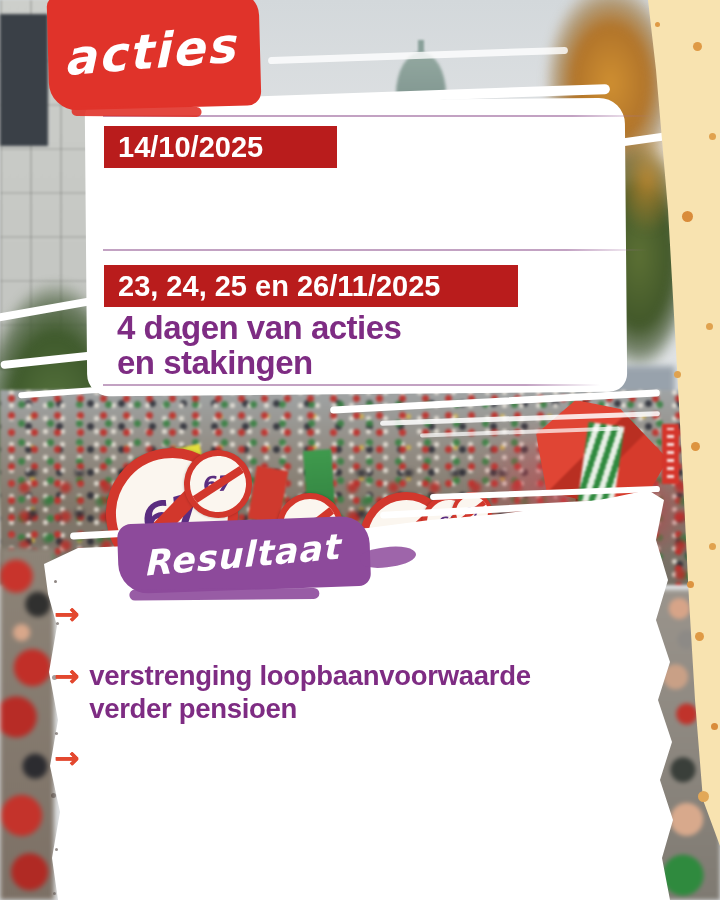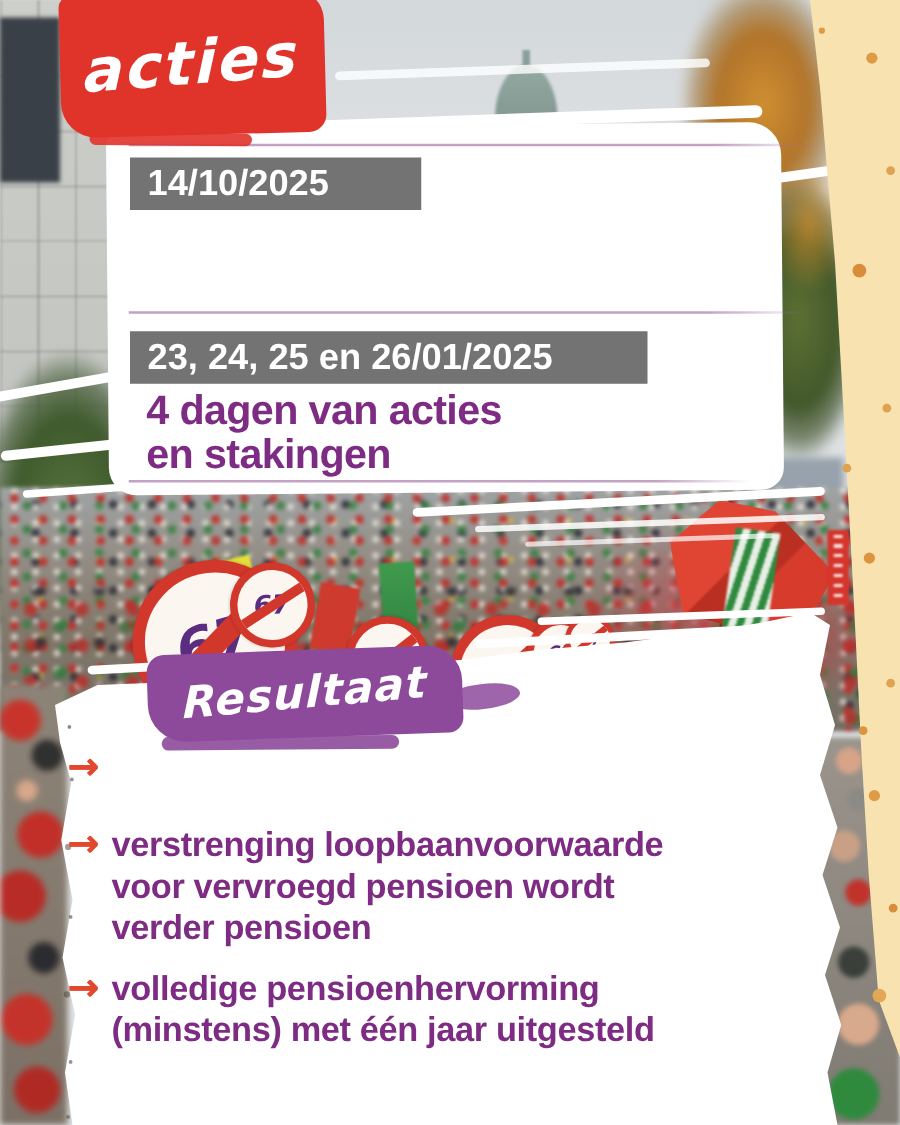--- a/index.html
+++ b/index.html
@@ -132,21 +132,21 @@
 
   
   .acties-badge{position:absolute; left:48px; top:-6px; width:212px; height:114px; background:#e0332a;
     border-radius:10px 24px 14px 28px; transform:rotate(-1.5deg); z-index:4;
     display:flex; align-items:center; justify-content:center;}
   .acties-badge::after{content:""; position:absolute; left:22px; bottom:-8px; width:130px; height:10px;
     background:#e0332a; border-radius:5px; transform:rotate(2deg); opacity:.9;}
   .script-text{font-family:"DejaVu Sans",sans-serif; font-style:italic; font-weight:bold; color:#fff;
     transform:rotate(-3deg) skewX(-6deg); letter-spacing:2px;}
   .acties-badge .script-text{font-size:48px;}
-  .date-banner{position:absolute; background:#737373; color:#fff; font-weight:700; font-size:29px;
+  .date-banner{position:absolute; background:#b91c1c; color:#fff; font-weight:700; font-size:29px;
     line-height:42px; padding-left:14px; letter-spacing:0; z-index:4; white-space:nowrap;}
   .banner1{left:104px; top:126px; width:219px; height:42px;}
   .banner2{left:104px; top:265px; width:400px; height:42px;}
   .heading{position:absolute; color:#7e2c83; font-weight:700; font-size:33px; line-height:35px;
     letter-spacing:-.5px; z-index:4; white-space:nowrap;}
   .heading span{display:block;}
   .h1{left:117px; top:171px;}
   .h2{left:117px; top:310px;}
 
   .result-badge{position:absolute; left:118px; top:520px; width:252px; height:70px; background:#8d4a9b;
@@ -259,21 +259,21 @@
   <div class="rule rule3"></div>
 
   <div class="acties-badge">
     <span class="script-text">acties</span>
   </div>
 
   <div class="date-banner banner1">14/10/2025</div>
   <div class="heading h1">
   </div>
 
-  <div class="date-banner banner2">23, 24, 25 en 26/01/2025</div>
+  <div class="date-banner banner2">23, 24, 25 en 26/11/2025</div>
   <div class="heading h2">
     <span>4 dagen van acties</span>
     <span>en stakingen</span>
   </div>
 
   <div class="white-bottom"></div>
   <div class="wstreak" style="left:70px;top:528px;width:180px;height:7px;transform:rotate(-3deg);z-index:5;"></div>
   <div class="wstreak" style="left:380px;top:505px;width:260px;height:7px;transform:rotate(-3deg);z-index:5;"></div>
   <div class="wstreak" style="left:430px;top:490px;width:230px;height:6px;transform:rotate(-2deg);z-index:5;"></div>
   <div class="torn-dots"></div>
@@ -283,29 +283,24 @@
   </div>
 
   <ul class="bullets">
     <li>
       <span class="b-arrow">→</span>
     </li>
     <li class="gap-lg">
       <span class="b-arrow">→</span>
       <div class="b-text">
         <span>verstrenging loopbaanvoorwaarde</span>
-        <span>voor vervroegd pensioen wordt</span>
         <span>verder pensioen</span>
       </div>
     </li>
     <li class="gap-sm">
       <span class="b-arrow">→</span>
-      <div class="b-text">
-        <span>volledige pensioenhervorming</span>
-        <span>(minstens) met één jaar uitgesteld</span>
-      </div>
     </li>
   </ul>
 
   <div class="beige"></div>
   <div class="speckles"></div>
 
 </div>
 
 </body></html>

